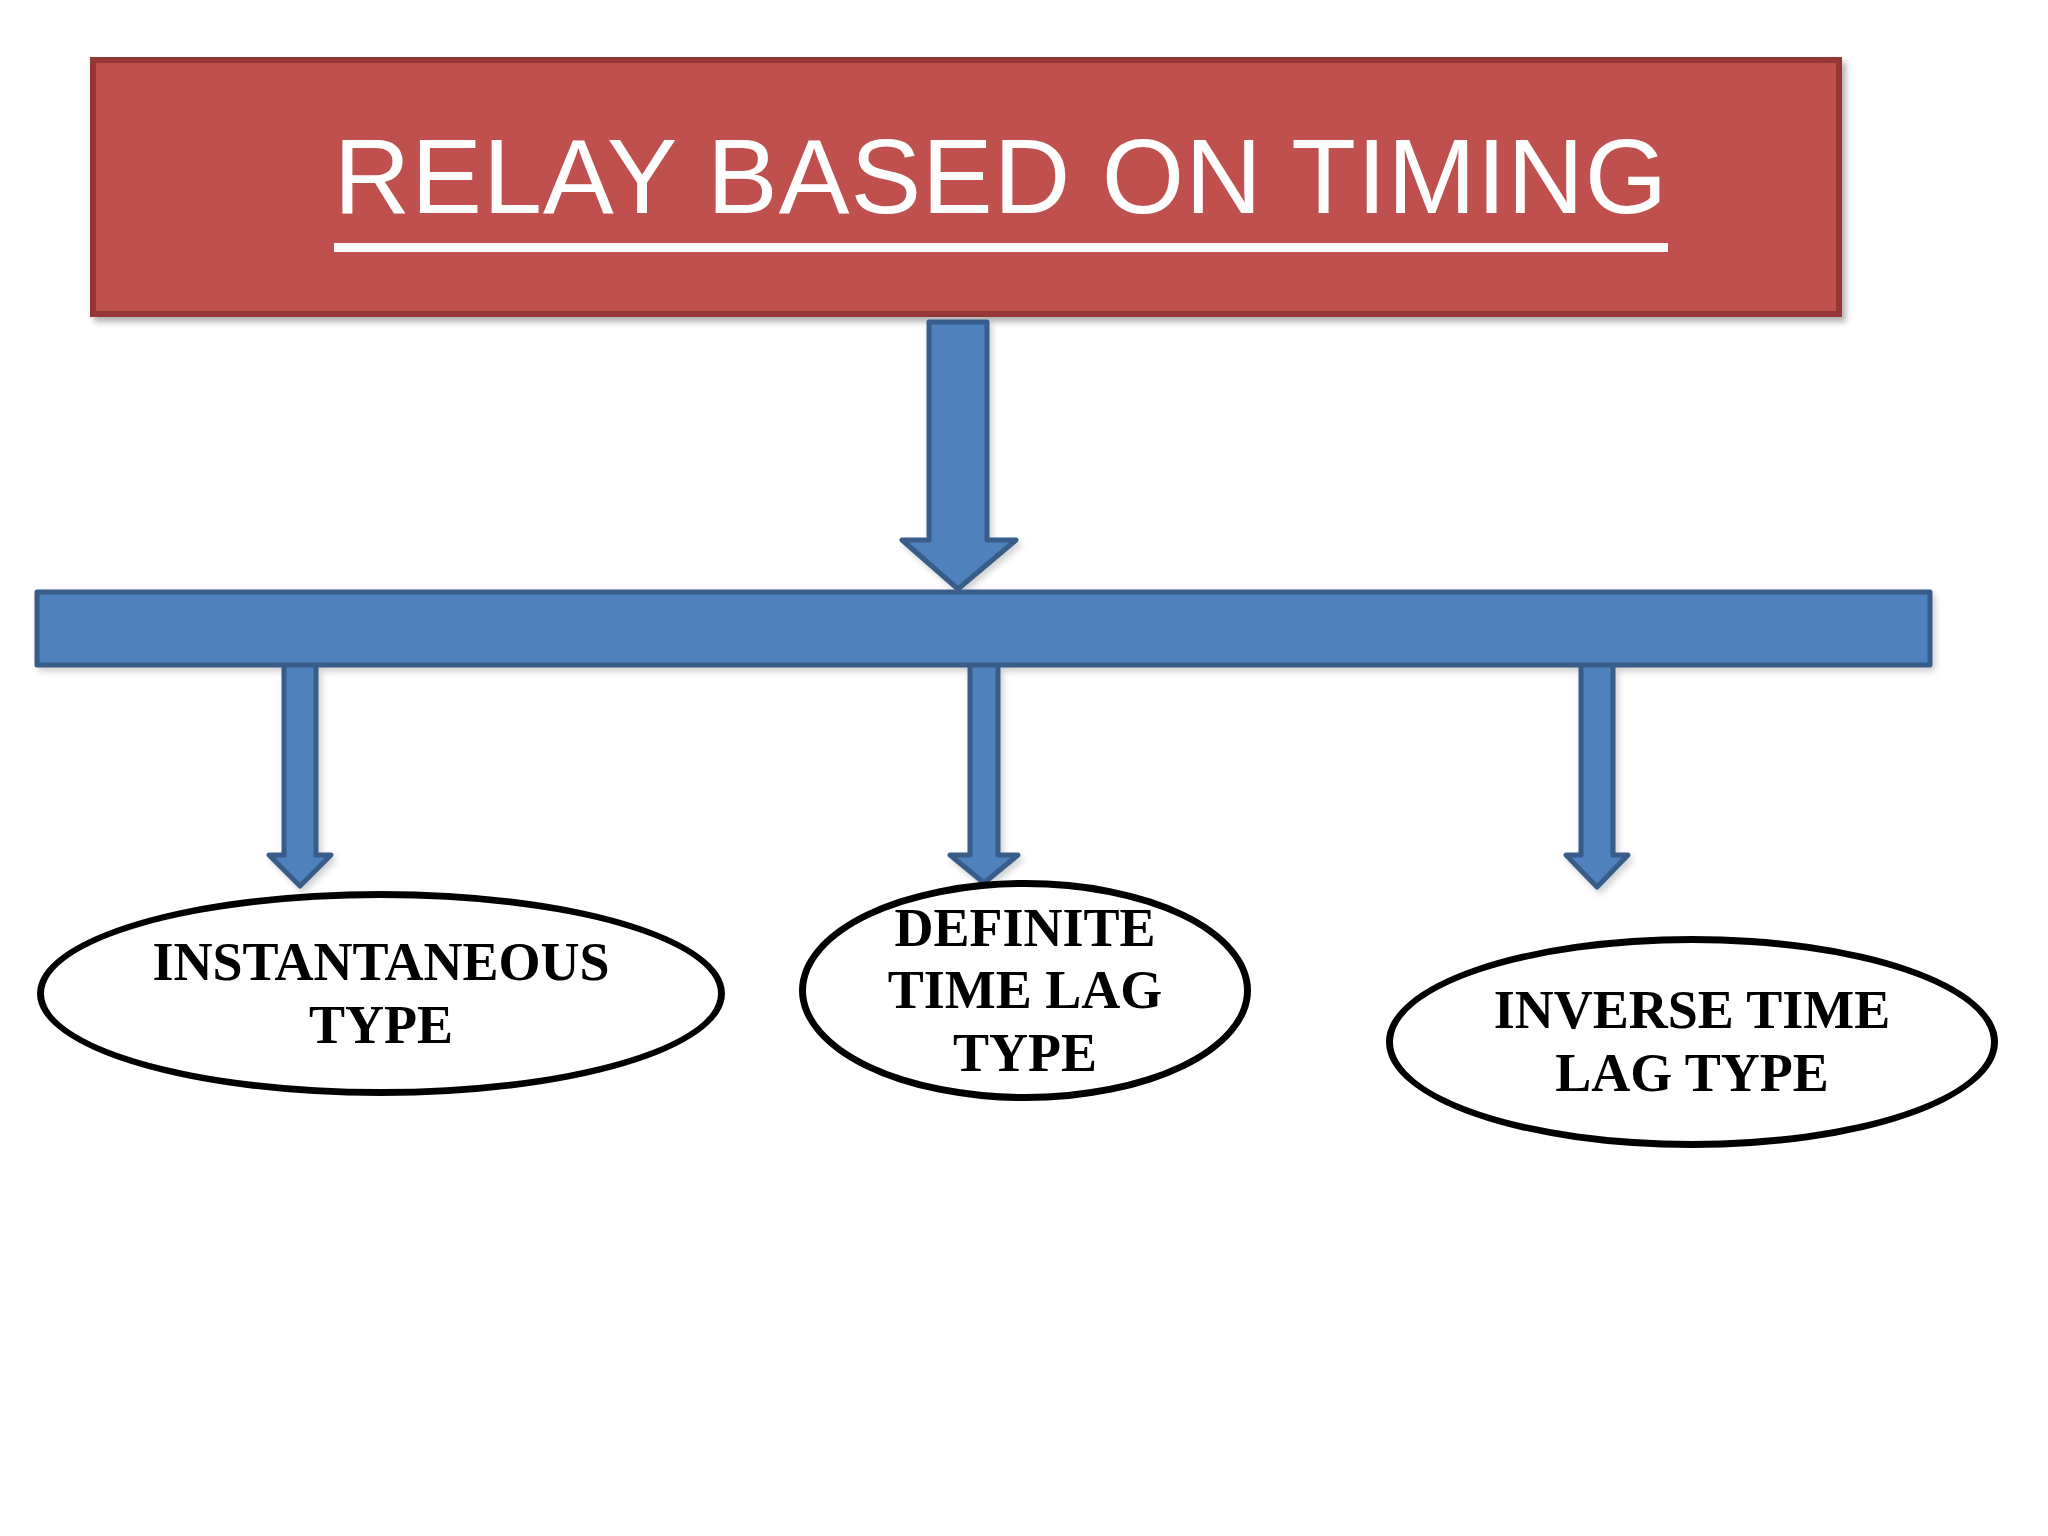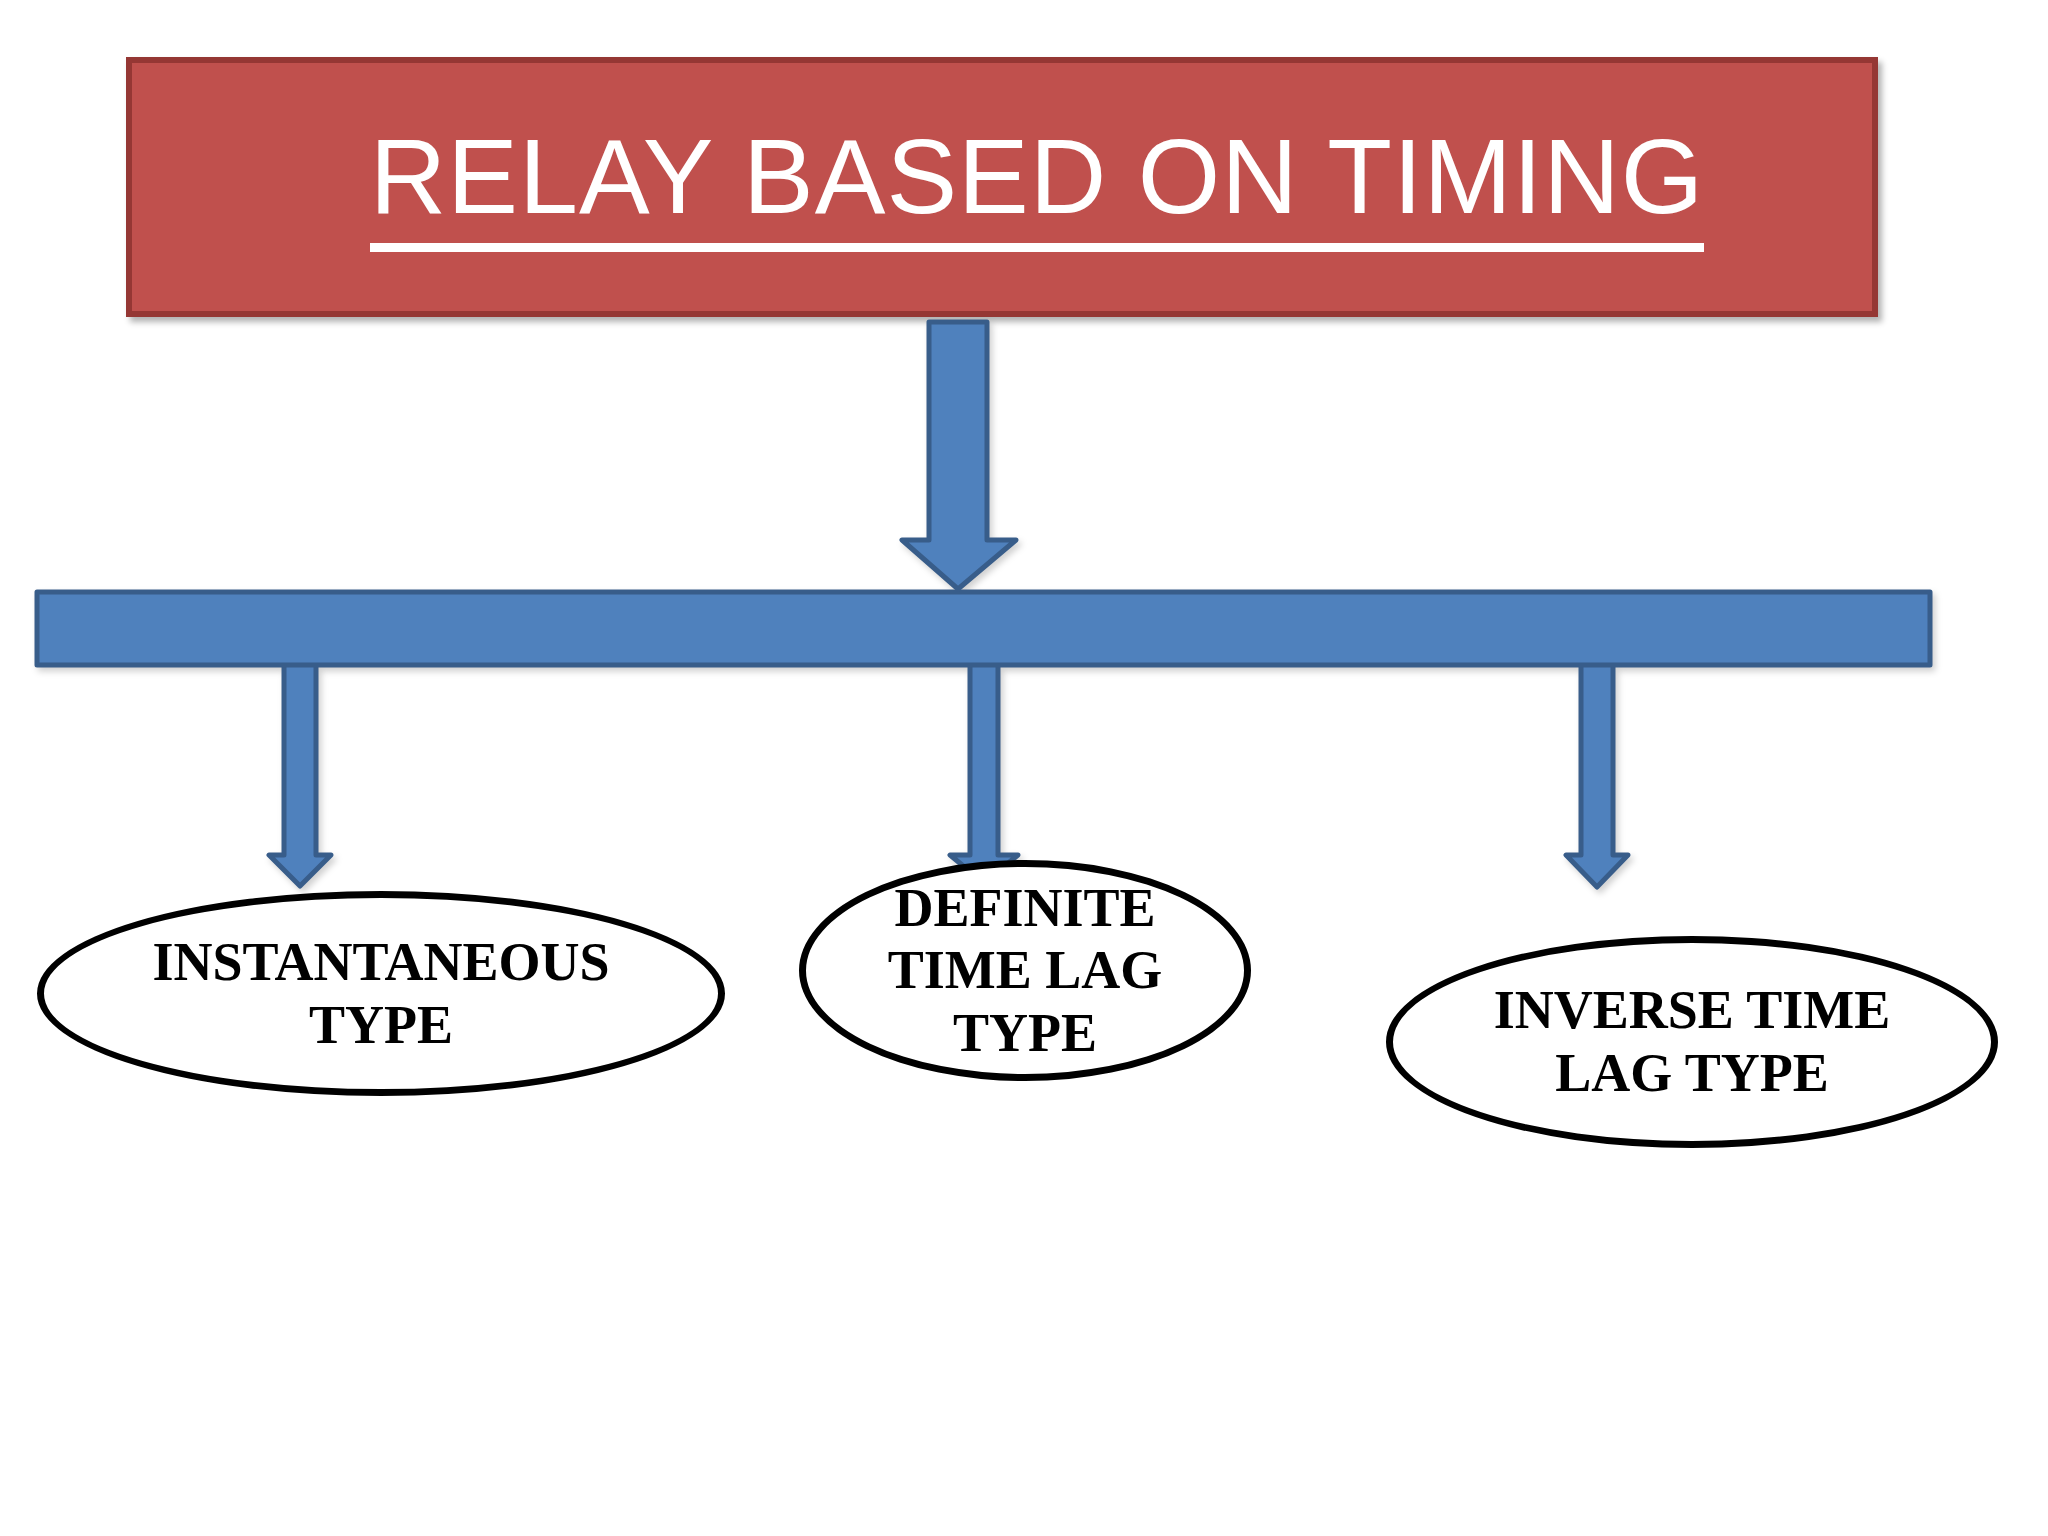--- a/index.html
+++ b/index.html
@@ -16,21 +16,20 @@
     left: 90px; top: 57px;
     width: 1752px; height: 260px;
     background: var(--header-fill, #C0504D);
     border: 6px solid var(--header-border, #953734);
     box-sizing: border-box;
     display: flex;
     align-items: center;
     justify-content: center;
     padding-left: 70px;
     box-shadow: 4px 5px 6px rgba(0,0,0,0.30);
-    margin-left: 36px;
   }
   .slide-title {
     color: var(--title-text, #ffffff);
     font-size: 106px;
     line-height: 1;
     letter-spacing: 1px;
     white-space: nowrap;
     border-bottom: 9px solid var(--title-text, #ffffff);
     padding-bottom: 14px;
   }
@@ -59,21 +58,21 @@
   .node-label {
     font-family: "Liberation Serif", serif;
     font-weight: 700;
     font-size: 54px;
     line-height: 1.16;
     text-align: center;
     white-space: pre-line;
     color: var(--node-text, #000000);
   }
   .ellipse-left   { left: 37px;   top: 891px; width: 688px; height: 205px; align-items: center; }
-  .ellipse-middle { left: 799px;  top: 860px; width: 452px; height: 221px; }
+  .ellipse-middle { left: 799px;  top: 880px; width: 452px; height: 221px; }
   .ellipse-right  { left: 1386px; top: 936px; width: 612px; height: 212px; }
 </style>
 </head>
 <body>
 
 <div class="slide">
 
   <div class="header-box">
     <span class="slide-title">RELAY BASED ON TIMING</span>
   </div>

